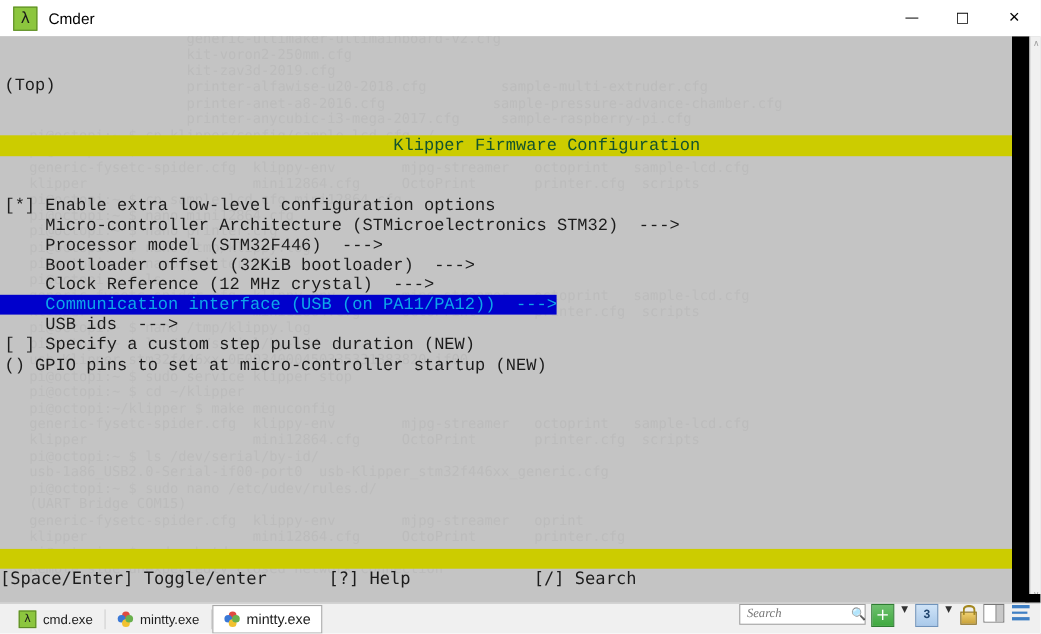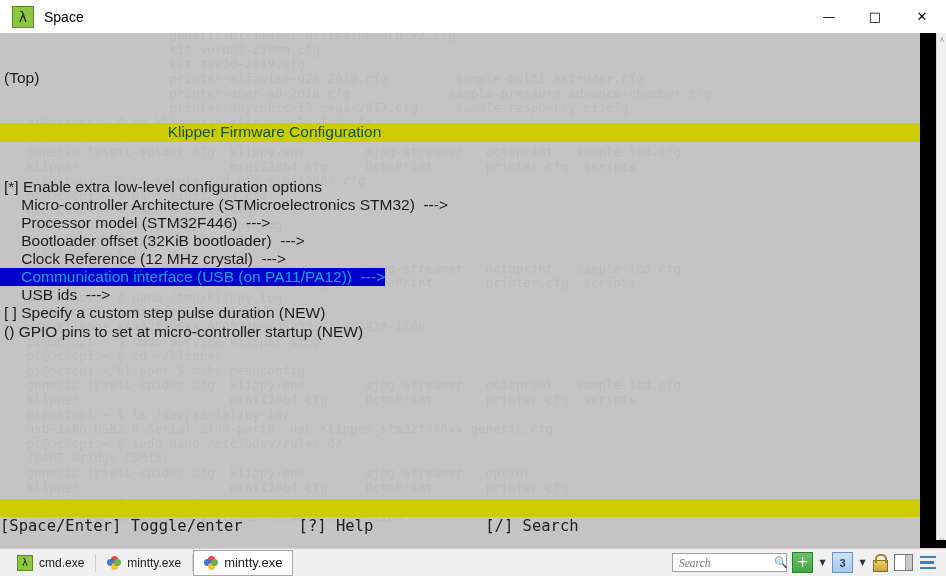--- a/index.html
+++ b/index.html
@@ -83,21 +83,21 @@
     pointer-events: none;
     letter-spacing: 0px;
     padding-left: 4px;
     box-sizing: border-box;
   }
 
   .term-text {
     position: absolute;
     top: 0; left: 0;
     width: 920px;
-    font-family: Liberation Sans, sans-serif;
+    font-family: Liberation Mono, monospace;
     font-size: 15.5px;
     line-height: 18.1px;
     color: #1c1c1c;
     white-space: pre;
   }
   .trow {
     height: 18.1px;
     padding-left: 4px;
     box-sizing: border-box;
     white-space: pre;
@@ -205,21 +205,21 @@
     position: absolute; width: 7px; height: 7px; border-radius: 50%;
     display: block;
   }
   .tab-icon-mintty i:nth-child(1) { background:#e04a3f; top:0; left:3.5px; }
   .tab-icon-mintty i:nth-child(2) { background:#3a78d6; top:3.5px; left:0; }
   .tab-icon-mintty i:nth-child(3) { background:#f2c230; top:7px; left:3.5px; }
   .tab-icon-mintty i:nth-child(4) { background:#6ab04c; top:3.5px; left:7px; }
 
   .status-right {
     margin-left: auto;
-    display: flex; align-items: center; gap: 5px;
+    display: flex; gap: 5px;
     padding-right: 8px; height: 28px;
   }
   .search-box {
     display: flex; align-items: center;
     width: 115px; height: 19px;
     background: #ffffff;
     border: 1px solid #a0a0a0;
     padding: 0 4px;
     box-sizing: border-box;
   }
@@ -295,21 +295,21 @@
   }
 </style>
 </head>
 <body>
 
 <div id="app">
 
   <div class="titlebar">
     <div class="title-left">
       <div class="app-icon">λ</div>
-      <div class="title-text">Space</div>
+      <div class="title-text">Cmder</div>
     </div>
     <div class="win-controls">
       <div class="win-btn">—</div>
       <div class="win-btn">□</div>
       <div class="win-btn close">✕</div>
     </div>
   </div>
 
   <div class="terminal">
     <div class="term-inner">

